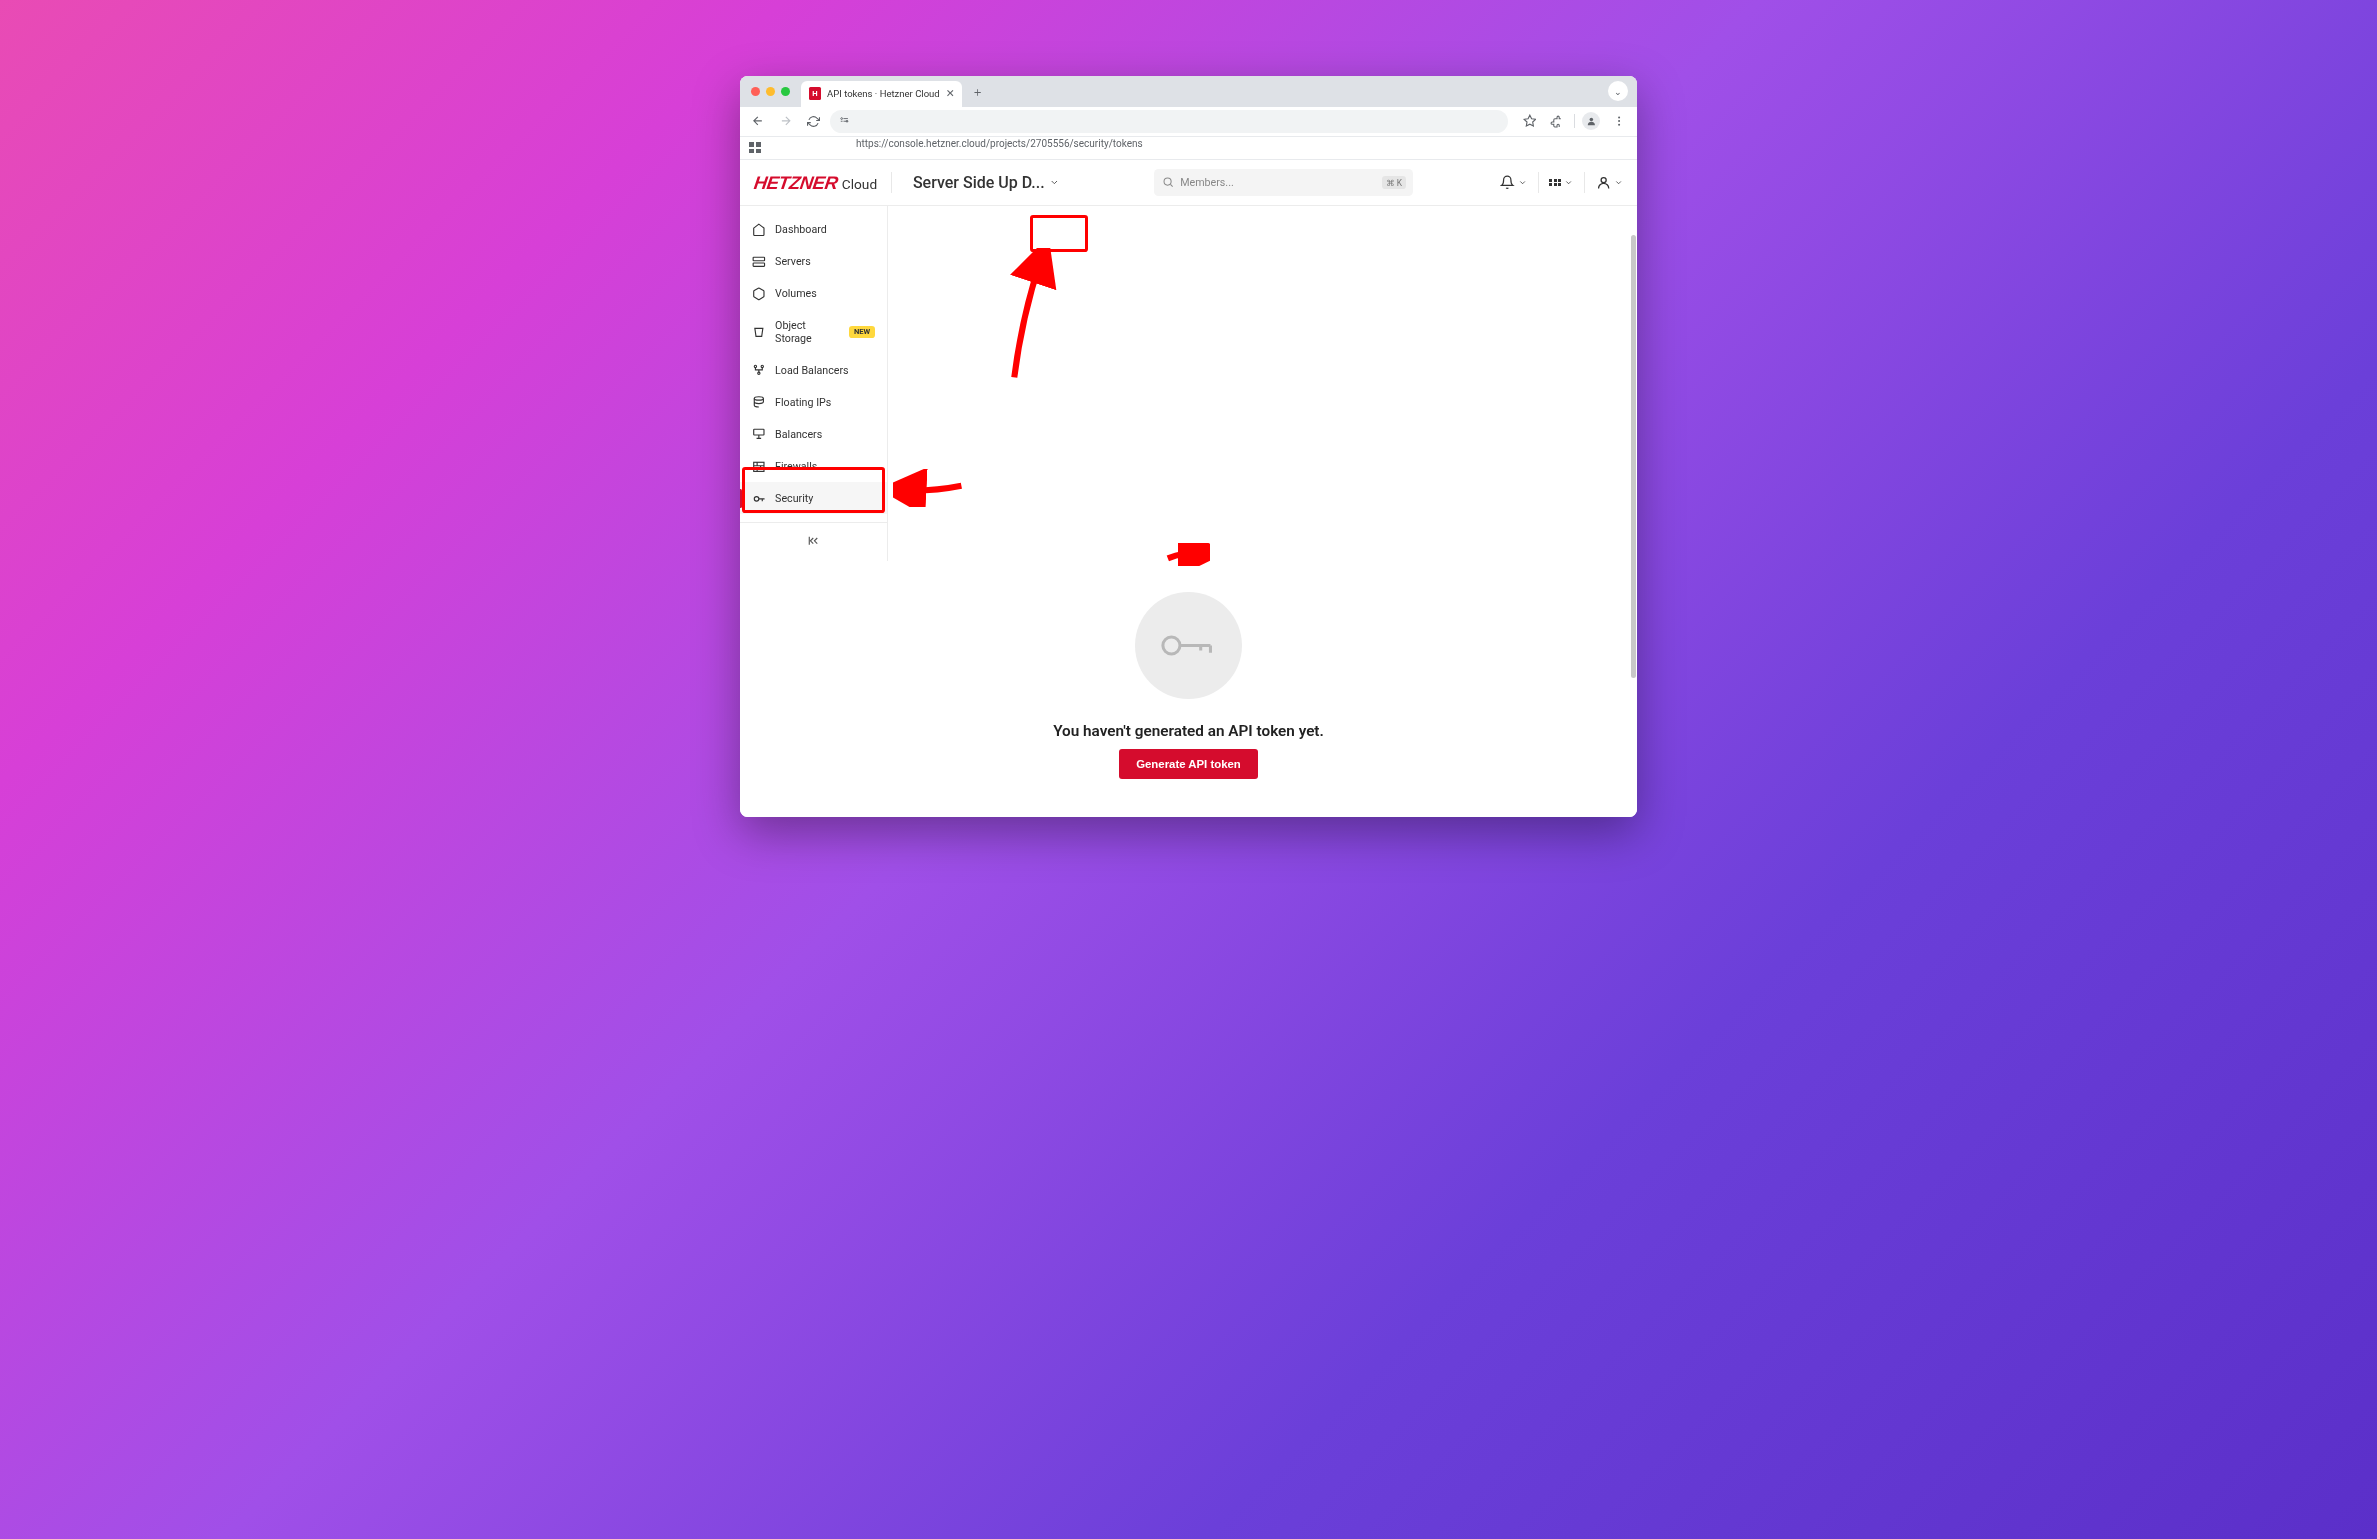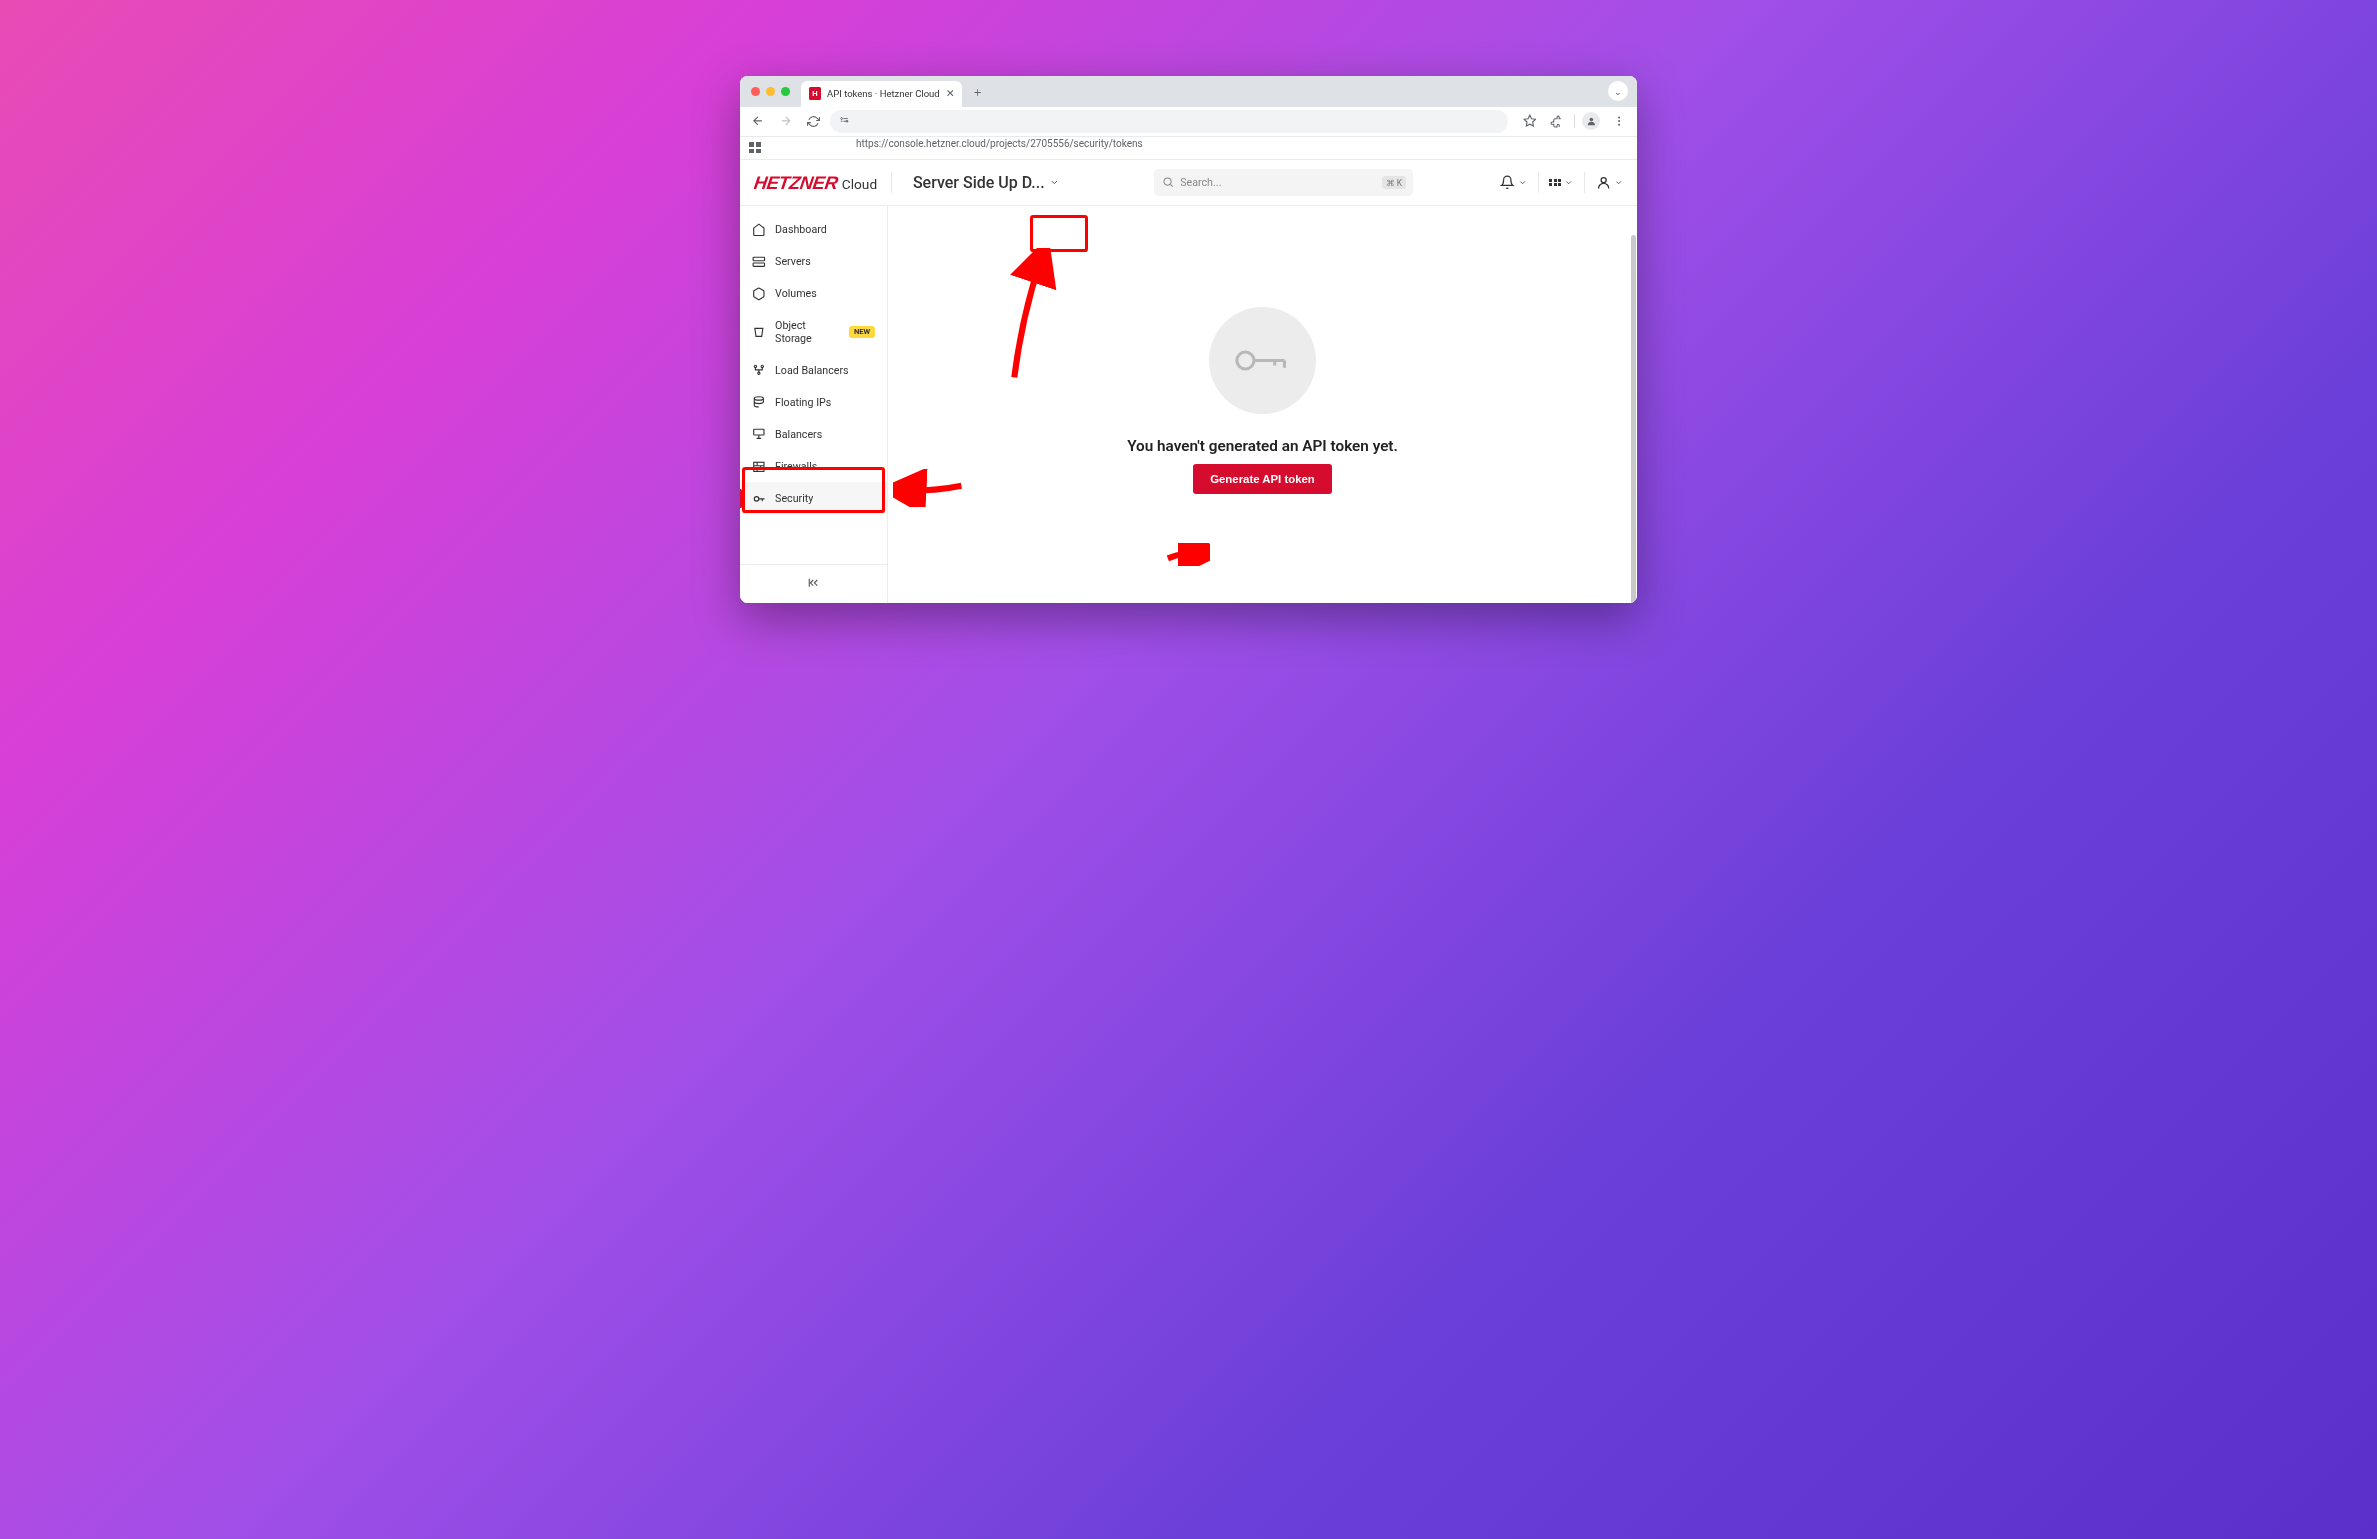--- a/index.html
+++ b/index.html
@@ -110,21 +110,21 @@
       position: relative;
     }
     .search-placeholder { flex: 1; color: #888; }
     .kbd { font-size: 8.4px; background: rgba(0,0,0,0.06); padding: 1.5px 3.8px; border-radius: 3.1px; color: #777; }
     .header-right { display: flex; align-items: center; gap: 10.7px; margin-left: auto; }
     .hicon { display: flex; align-items: center; gap: 3.1px; color: #333; }
     .grid-icon { display: grid; grid-template-columns: repeat(3,3.1px); grid-auto-rows: 3.1px; gap: 1.5px; }
     .grid-icon div { background: #333; }
 
     
-    .app-body { display: flex; min-height: 397px; position: relative; }
+    .app-body { display: flex; min-height: 397px; position: relative; flex-direction: column; }
     .sidebar {
       width: 148px; border-right: 0.8px solid #ececec; background: #fff;
       display: flex; flex-direction: column;
     }
     .sidebar-list { padding: 7.6px 0; flex: 1; }
     .side-item {
       display: flex; align-items: center; gap: 9.2px;
       padding: 9.2px 12.2px; font-size: 10.7px; color: #333;
       cursor: pointer; position: relative;
     }
@@ -250,21 +250,21 @@
       <span>Server Side Up D...</span>
       <svg width="10.7" height="10.7" viewBox="0 0 24 24" fill="none" stroke="currentColor" stroke-width="2">
           <path d="M6 9l6 6 6-6"></path>
         </svg>
     </div>
     <div class="search-box">
       <svg width="12.2" height="12.2" viewBox="0 0 24 24" fill="none" stroke="currentColor" stroke-width="2">
           <circle cx="11" cy="11" r="7"></circle>
           <path d="M21 21l-4.35-4.35"></path>
         </svg>
-      <span class="search-placeholder">Search...</span>
+      <span class="search-placeholder">Members...</span>
       <span class="kbd">⌘ K</span>
     </div>
     <div class="header-right">
       <div class="hicon">
         <svg width="14.5" height="14.5" viewBox="0 0 24 24" fill="none" stroke="currentColor" stroke-width="2">
             <path d="M18 8A6 6 0 006 8c0 7-3 9-3 9h18s-3-2-3-9M13.73 21a2 2 0 01-3.46 0"></path>
           </svg>
         <svg width="9.2" height="9.2" viewBox="0 0 24 24" fill="none" stroke="currentColor" stroke-width="2">
             <path d="M6 9l6 6 6-6"></path>
           </svg>

